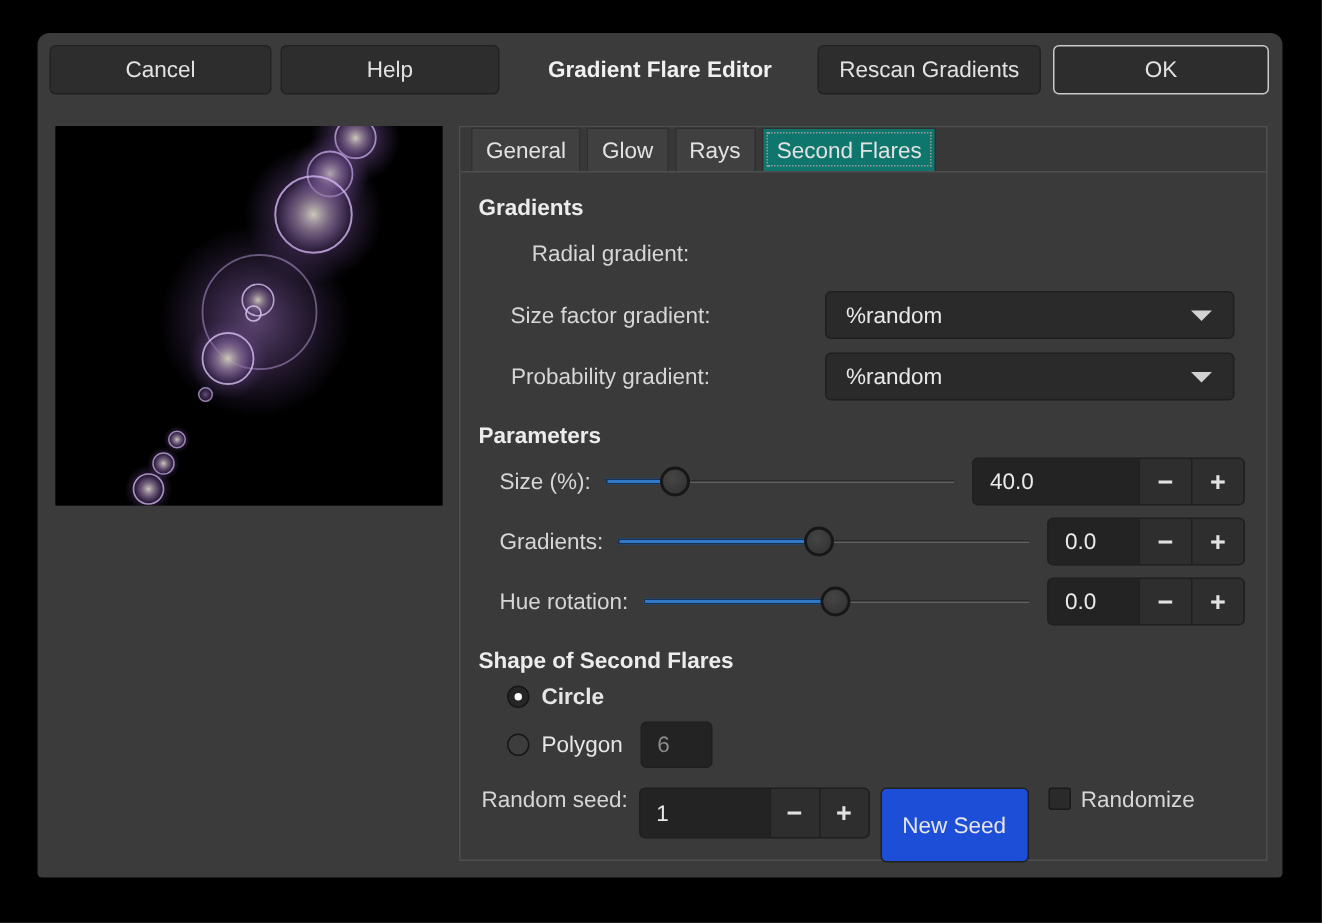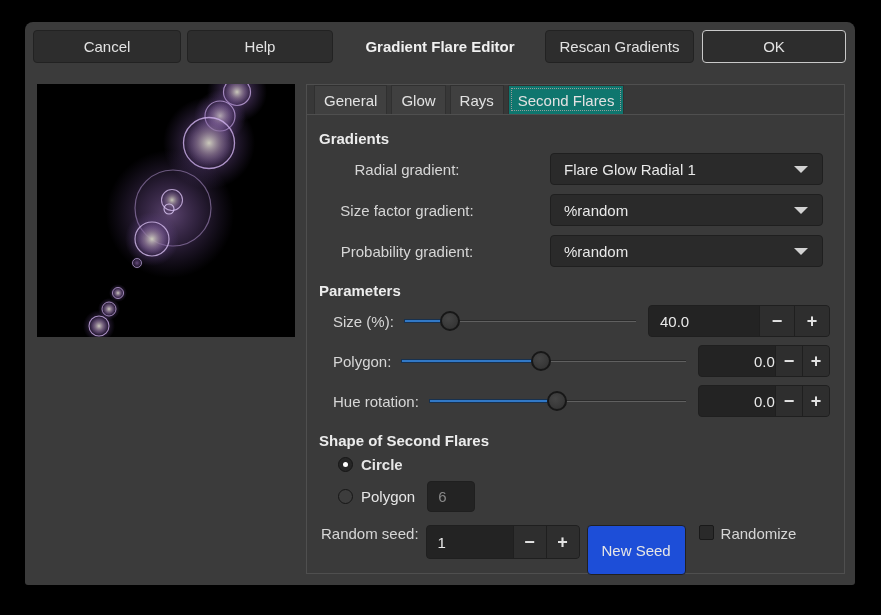--- a/index.html
+++ b/index.html
@@ -87,21 +87,21 @@
   .slider .handle {
     position:absolute; top:1px; width:20px; height:20px; border-radius:50%;
     background:radial-gradient(circle at 40% 35%, #454545, #303030);
     border:2px solid #171717; transform:translateX(-50%);
   }
   .spinbox {
     display:flex; height:32px; border:1px solid #1f1f1f; border-radius:4px;
     overflow:hidden; background:#232323; flex:none;
   }
   .spinbox.wide   { width:182px; }
-  .spinbox.narrow { width:132px;padding-left:44px; }
+  .spinbox.narrow { width:132px; }
   .spin-value {
     flex:1; background:#232323; color:#e9e9e9;
     display:flex; align-items:center; padding-left:11px;
   }
   .spin-btn {
     width:35px; background:#2e2e2e; border-left:1px solid #1f1f1f;
     display:flex; align-items:center; justify-content:center;
     color:#e2e2e2; font-size:18px; font-weight:bold; cursor:default;
   }
   
@@ -204,24 +204,20 @@
       <div class="tab">General</div>
       <div class="tab">Glow</div>
       <div class="tab">Rays</div>
       <div class="tab active">Second Flares</div>
     </div>
 
     <div class="section-title">Gradients</div>
 
     <div class="grad-row">
       <div class="grad-label">Radial gradient:</div>
-      <div class="dropdown">
-        <span>Flare Glow Radial 1</span>
-        <span class="dd-arrow"></span>
-      </div>
     </div>
     <div class="grad-row">
       <div class="grad-label">Size factor gradient:</div>
       <div class="dropdown">
         <span>%random</span>
         <span class="dd-arrow"></span>
       </div>
     </div>
     <div class="grad-row">
       <div class="grad-label">Probability gradient:</div>
@@ -241,21 +237,21 @@
         <div class="handle" style="left: 20%;"></div>
       </div>
       <div class="spinbox wide">
         <div class="spin-value">40.0</div>
         <div class="spin-btn">−</div>
         <div class="spin-btn">+</div>
       </div>
     </div>
 
     <div class="param-row">
-      <div class="param-label">Polygon:</div>
+      <div class="param-label">Gradients:</div>
       <div class="slider">
         <div class="track"></div>
         <div class="fill" style="width: 49%;"></div>
         <div class="handle" style="left: 49%;"></div>
       </div>
       <div class="spinbox narrow">
         <div class="spin-value">0.0</div>
         <div class="spin-btn">−</div>
         <div class="spin-btn">+</div>
       </div>

